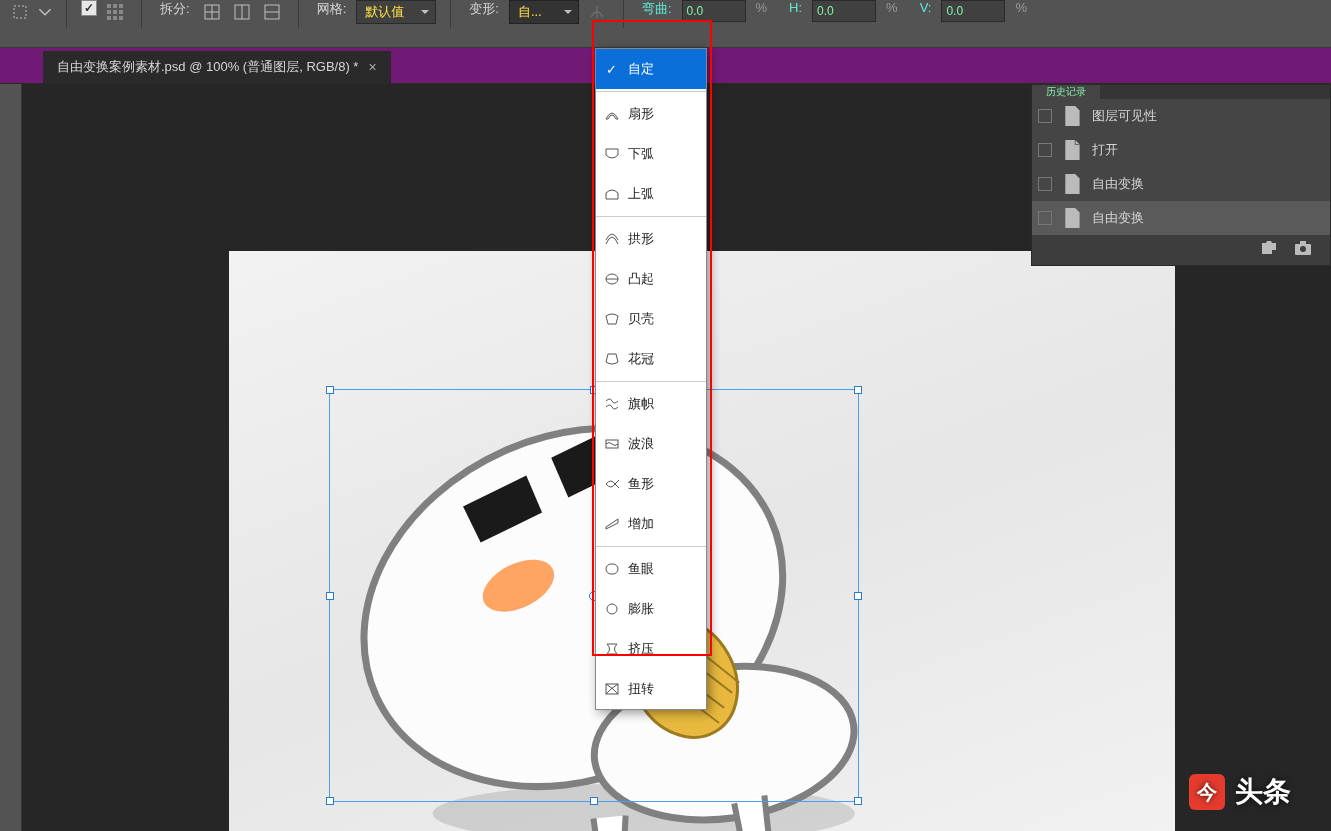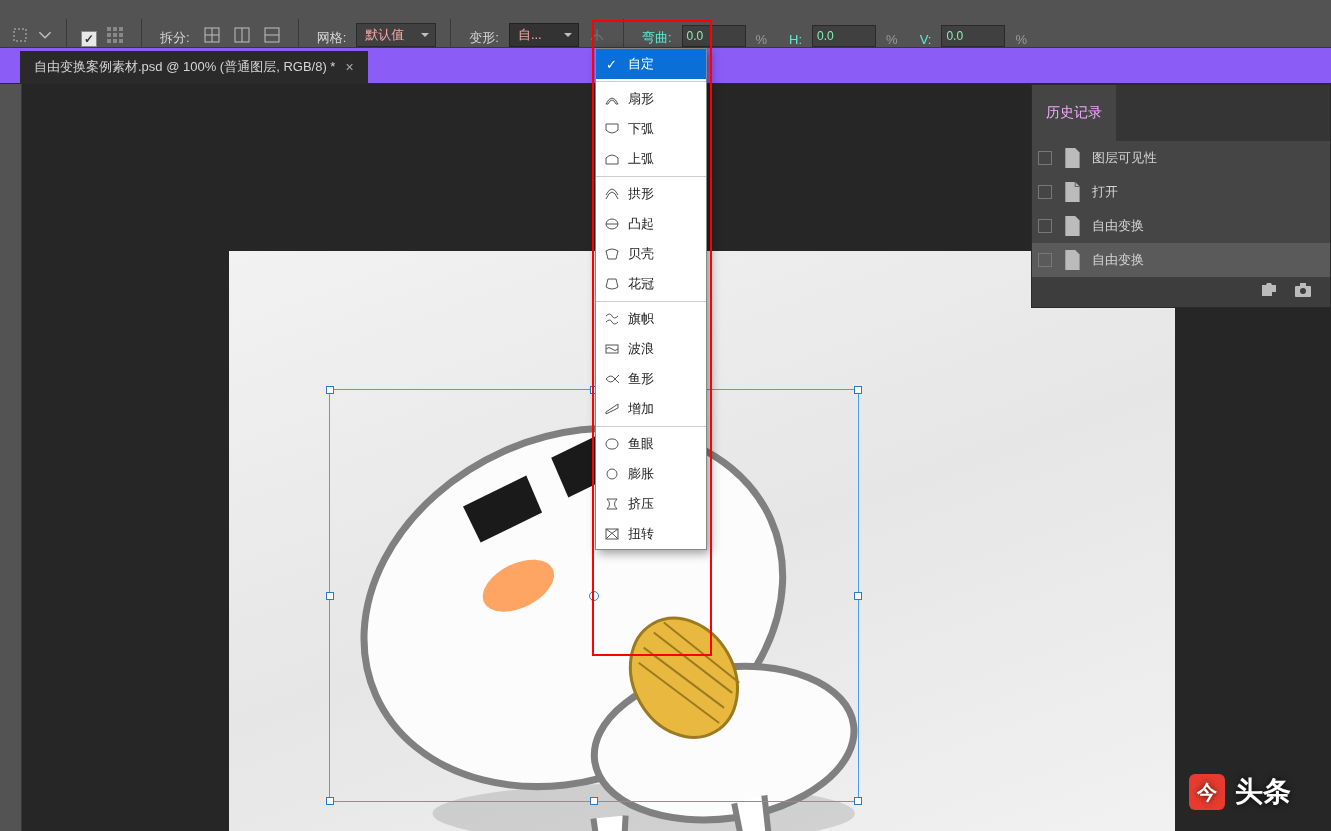--- a/index.html
+++ b/index.html
@@ -1,61 +1,61 @@
 <!DOCTYPE html>
 <html><head>
 <meta charset="utf-8">
 <style>
 * { margin: 0; padding: 0; box-sizing: border-box; font-family: "Microsoft YaHei", Arial, sans-serif; }
 body { width: 1331px; height: 831px; background: #535353; overflow: hidden; position: relative; }
 
-.options-bar { height: 48px; background: #535353; border-bottom: 1px solid #383838; display: flex; align-items: flex-end; padding: 0 8px; color: #d5d5d5; font-size: 13px; gap: 6px; position: relative; }
+.options-bar { height: 48px; background: #535353; border-bottom: 1px solid #383838; display: flex; align-items: flex-start; padding: 0 8px; color: #d5d5d5; font-size: 13px; gap: 6px; position: relative; }
 .options-bar .sep { width: 1px; height: 28px; background: #3a3a3a; margin: 0 8px; }
 .opt-label { color: #d5d5d5; margin: 0 4px; }
 .opt-label.dis { color: #5eead4; }
 .icon-btn { width: 24px; height: 24px; display: flex; align-items: center; justify-content: center; cursor: pointer; border-radius: 2px; }
 .icon-btn svg { width: 18px; height: 18px; }
-.dropdown-btn { background: #404040; border: 1px solid #2a2a2a; height: 24px; padding: 0 18px 0 8px; display: flex; align-items: center; position: relative; color: #fca5a5; font-size: 13px; min-width: 80px; cursor: pointer; }
+.dropdown-btn { background: #404040; border: 1px solid #2a2a2a; height: 24px; padding: 0 18px 0 8px; display: flex; align-items: center; position: relative; color: #fde047; font-size: 13px; min-width: 80px; cursor: pointer; }
 .dropdown-btn::after { content: ""; position: absolute; right: 6px; top: 50%; margin-top: -2px; border: 4px solid transparent; border-top-color: #c0c0c0; }
 .warp-dd { min-width: 70px; background: #333; border: 1px solid #222; }
 .num-input { background: #404040; border: 1px solid #2a2a2a; height: 22px; width: 64px; color: #86efac; font-size: 12px; padding: 0 4px; }
 .pct { color: #9a9a9a; margin-left: 4px; margin-right: 12px; font-size: 13px; }
 .checkbox { width: 16px; height: 16px; background: #e8e8e8; border: 1px solid #888; display: inline-flex; align-items: center; justify-content: center; }
 .checkbox.checked::after { content: "✓"; color: #333; font-size: 12px; font-weight: bold; }
 
-.tab-bar { height: 36px; background: #8b5cf6; display: flex; align-items: flex-end; padding-left: 20px; border-bottom: 1px solid #2a2a2a; }
+.tab-bar { height: 36px; background: #701a75; display: flex; align-items: flex-end; padding-left: 43px; border-bottom: 1px solid #2a2a2a; }
 .doc-tab { background: #2a2a2a; color: #d5d5d5; padding: 7px 14px; font-size: 13px; display: flex; align-items: center; gap: 10px; }
 .doc-tab .close-x { color: #aaa; font-size: 14px; cursor: pointer; }
 
 .workspace { position: absolute; left: 22px; top: 84px; right: 0; bottom: 0; background: #262626; }
 .canvas-wrap { position: absolute; left: 207px; top: 167px; width: 946px; height: 610px; background: linear-gradient(160deg, #f2f2f2 0%, #e6e6e6 50%, #f2f2f2 100%); }
 
 .transform-box { position: absolute; left: 100px; top: 138px; width: 530px; height: 413px; border: 1px solid #4aa0f0; }
 .handle { position: absolute; width: 8px; height: 8px; background: #fff; border: 1px solid #2a7ad0; }
 .handle.tl { left: -4px; top: -4px; } .handle.tr { right: -4px; top: -4px; }
 .handle.bl { left: -4px; bottom: -4px; } .handle.br { right: -4px; bottom: -4px; }
 .handle.tm { left: 50%; margin-left: -4px; top: -4px; } .handle.bm { left: 50%; margin-left: -4px; bottom: -4px; }
 .handle.ml { left: -4px; top: 50%; margin-top: -4px; } .handle.mr { right: -4px; top: 50%; margin-top: -4px; }
 .center-dot { position: absolute; left: 50%; top: 50%; width: 10px; height: 10px; margin: -5px; border: 1px solid #2a7ad0; border-radius: 50%; background: rgba(255,255,255,0.6); }
 
 .character { position: absolute; left: 93px; top: 119px; width: 563px; height: 515px; }
 
 .left-tools { position: absolute; left: 0; top: 84px; width: 22px; height: 747px; background: #535353; border-right: 1px solid #383838; }
 
 .warp-menu { position: absolute; left: 595px; top: 48px; width: 112px; background: #fff; border: 1px solid #888; box-shadow: 3px 3px 10px rgba(0,0,0,0.4); z-index: 100; font-size: 13px; }
-.warp-menu .menu-item { height: 30px; display: flex; align-items: center; padding: 0 12px 0 32px; position: relative; cursor: pointer; color: #222; }
+.warp-menu .menu-item { height: 40px; display: flex; align-items: center; padding: 0 12px 0 32px; position: relative; cursor: pointer; color: #222; }
 .warp-menu .menu-item.selected { background: #0a6fd8; color: #fff; }
 .warp-menu .menu-item.selected::before { content: "✓"; position: absolute; left: 10px; color: #fff; }
 .warp-menu .menu-item .mi-icon { position: absolute; left: 8px; width: 16px; height: 14px; display: flex; align-items: center; justify-content: center; }
 .warp-menu hr { border: none; border-top: 1px solid #ccc; margin: 2px 0; }
 .red-highlight { position: absolute; left: 592px; top: 20px; width: 120px; height: 636px; border: 2px solid #ff0000; z-index: 200; pointer-events: none; }
 
 .history-panel { position: absolute; right: 0; top: 84px; width: 300px; background: #454545; border: 1px solid #2a2a2a; z-index: 50; }
 .history-panel .panel-tabs { display: flex; background: #353535; }
-.history-panel .panel-tab { padding: 19px 14px; font-size: 14px; color: #f0abfc; background: #454545; }
+.history-panel .panel-tab { padding: 0 14px; font-size: 10px; color: #86efac; background: #454545; }
 .history-panel .rows { }
 .history-panel .hrow { display: flex; align-items: center; height: 34px; padding: 0 6px; gap: 10px; color: #d5d5d5; font-size: 13px; }
 .history-panel .hrow.active { background: #5a5a5a; }
 .history-panel .hrow .chk { width: 14px; height: 14px; border: 1px solid #777; }
 .history-panel .hrow .doc-icon { width: 20px; height: 22px; display: flex; }
 .history-panel .footer { height: 30px; background: #3d3d3d; display: flex; justify-content: flex-end; align-items: center; gap: 16px; padding-right: 18px; }
 .history-panel .footer svg { width: 18px; height: 16px; fill: #bbb; }
 
 .watermark { position: absolute; right: 40px; bottom: 20px; color: #fff; font-size: 28px; font-weight: bold; text-shadow: 0 0 6px rgba(0,0,0,0.8); display: flex; align-items: center; gap: 10px; z-index: 300; }
 .wm-logo { width: 36px; height: 36px; background: #e63b2e; border-radius: 6px; display: flex; align-items: center; justify-content: center; color: #fff; font-size: 20px; }

